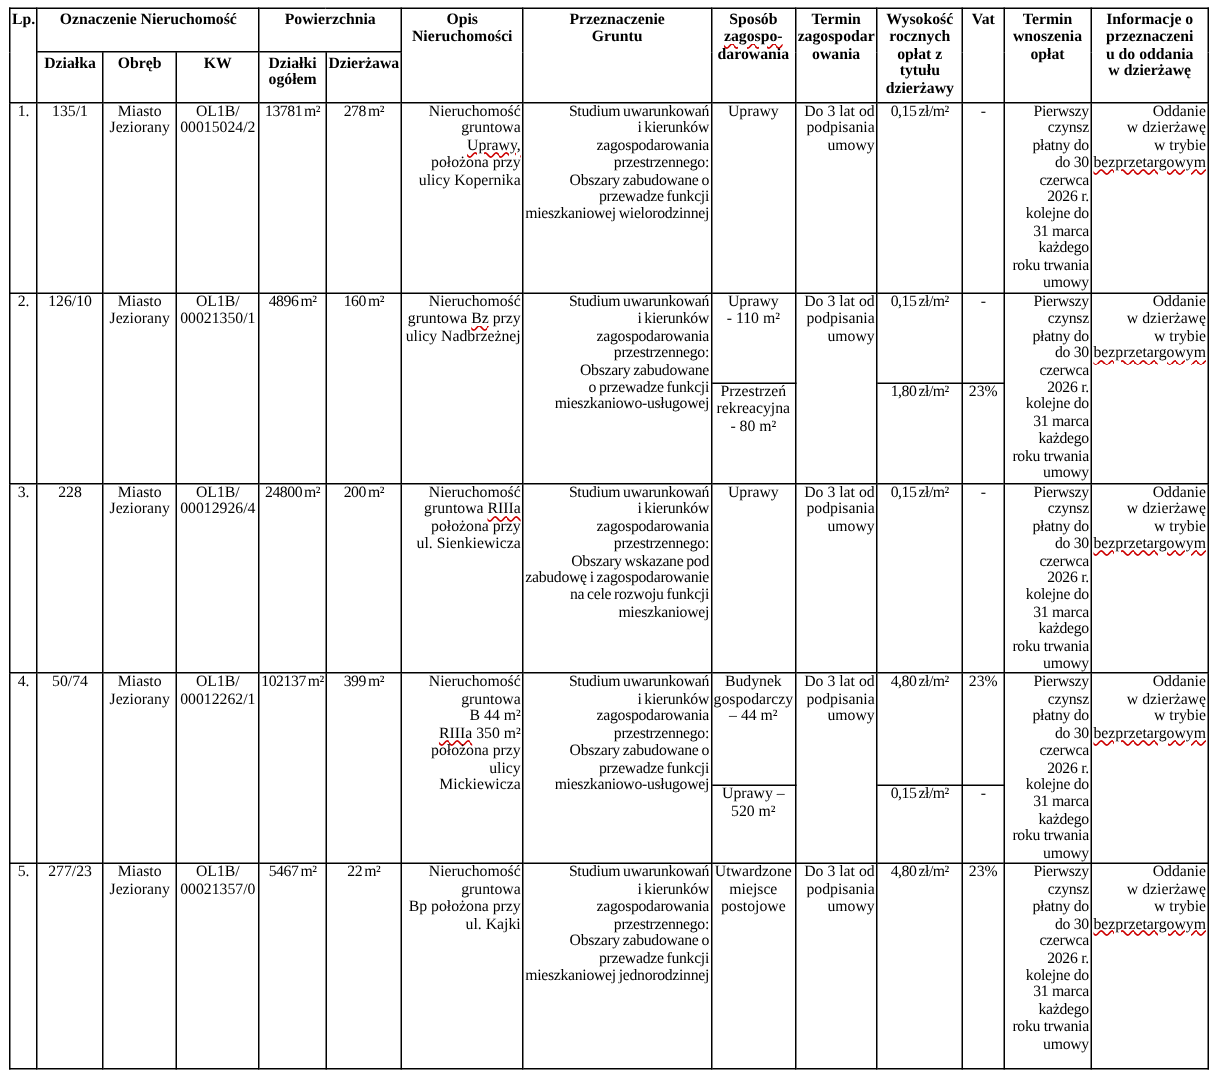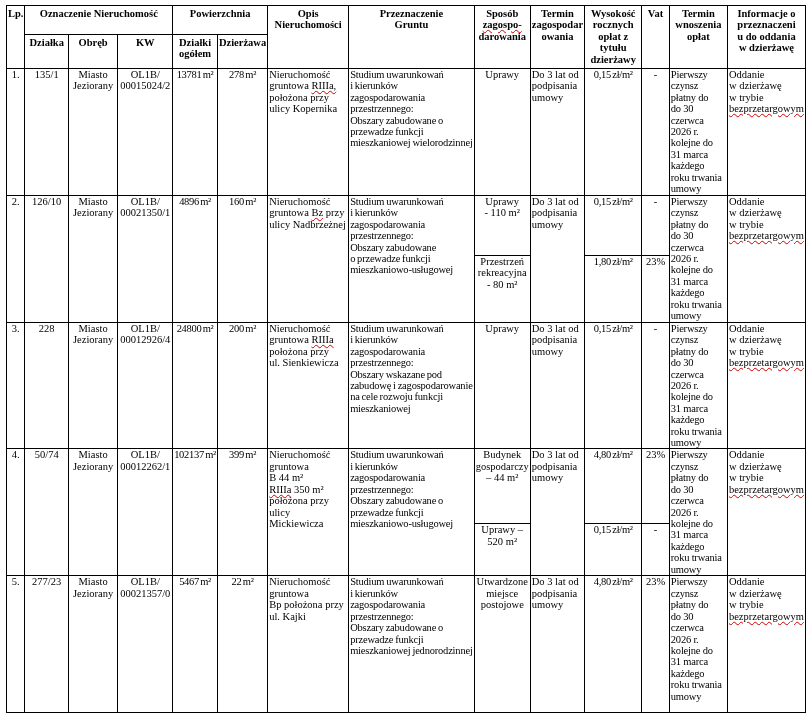--- a/index.html
+++ b/index.html
@@ -10,21 +10,21 @@
     vertical-align:top;
     padding:0 1px;
     font-family:"Liberation Serif",serif;
     font-size:10.5px;
     line-height:11.4px;
     white-space:pre-line;
     color:#000;
   }
   th{font-weight:bold;text-align:center;padding-top:2px;}
   td.c{text-align:center;}
-  td.l{text-align:left;}
+  td.l{text-align:right;}
   td.nw{white-space:nowrap;letter-spacing:-0.3px;word-spacing:-1px;text-align:center;}
   td.przezn{letter-spacing:-0.2px;word-spacing:-0.5px;}
   td.twn{letter-spacing:-0.2px;}
   .marked{text-decoration:underline wavy #cc0000;text-decoration-thickness:1px;text-underline-offset:1px;}
   tr.hr1{height:29px;}
   tr.hr2{height:34px;}
   tr.r1{height:127px;}
   tr.r2a{height:60px;}
   tr.r2b{height:67px;}
   tr.r3{height:126px;}
@@ -94,21 +94,21 @@
     <tr class="r1">
       <td class="c">1.</td>
       <td class="c">135/1</td>
       <td class="c">Miasto
 Jeziorany</td>
       <td class="c">OL1B/
 00015024/2</td>
       <td class="c nw">13781 m²</td>
       <td class="c nw">278 m²</td>
       <td class="l"><span>Nieruchomość
-gruntowa </span><span class="marked">RIIIa,</span><span>
+gruntowa </span><span class="marked">Uprawy,</span><span>
 położona przy
 ulicy Kopernika</span></td>
       <td class="l przezn">Studium uwarunkowań
 i kierunków
 zagospodarowania
 przestrzennego:
 Obszary zabudowane o
 przewadze funkcji
 mieszkaniowej wielorodzinnej</td>
       <td class="c">Uprawy</td>

